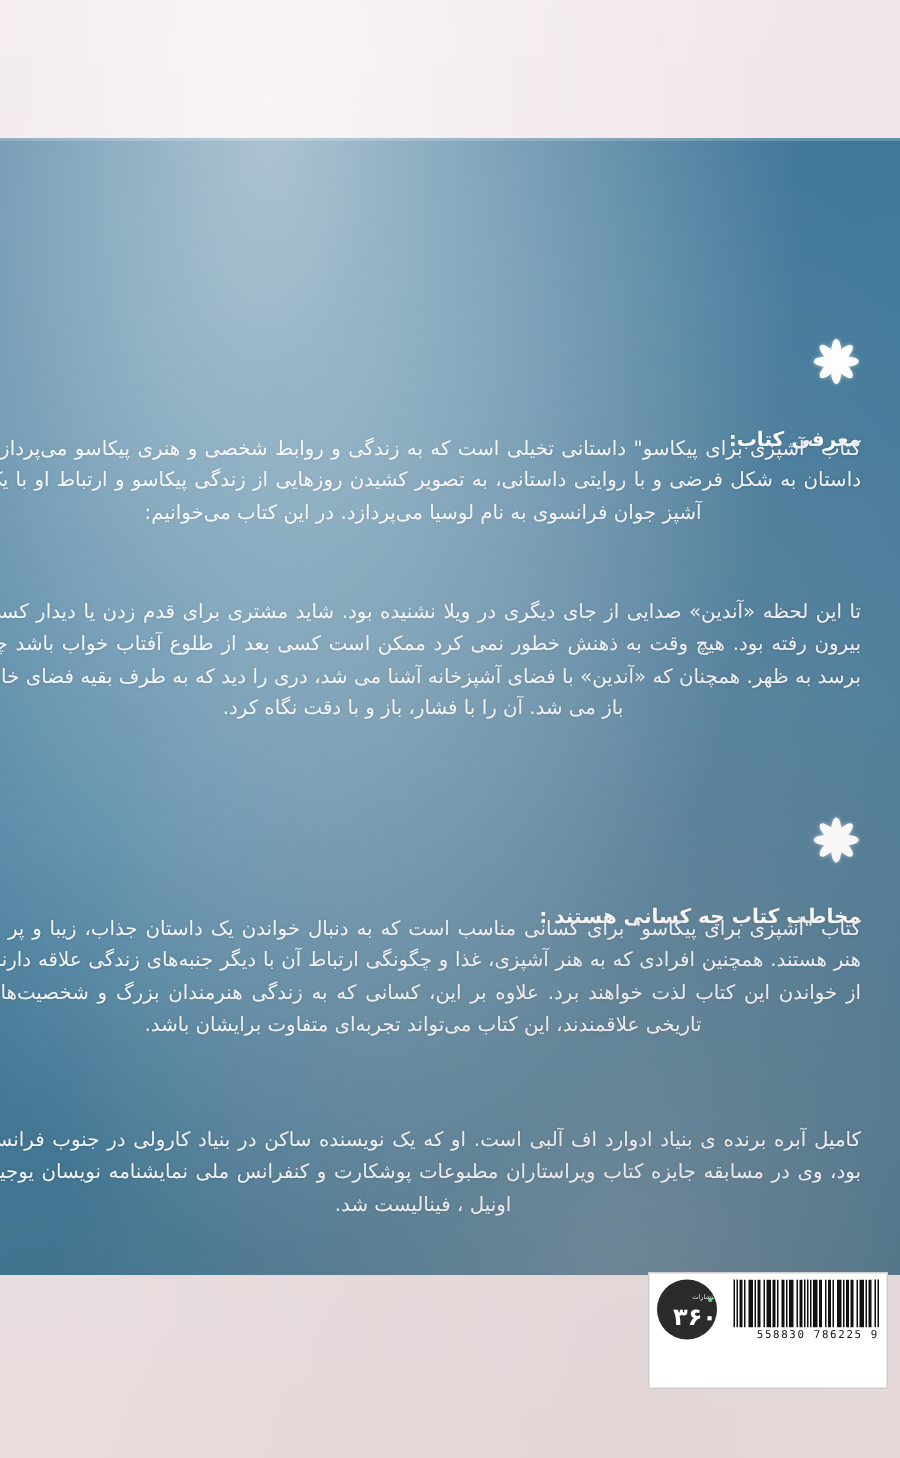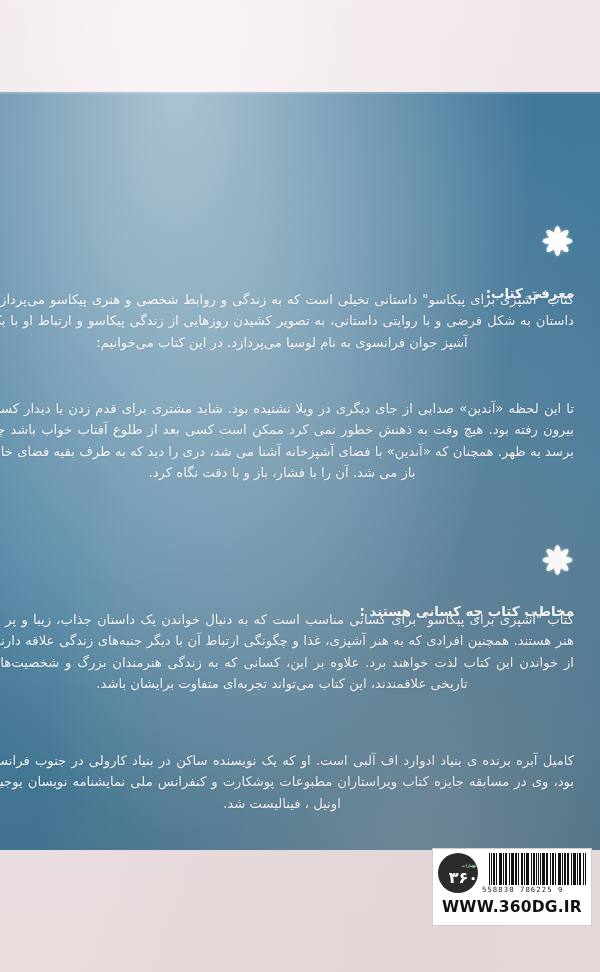--- a/index.html
+++ b/index.html
@@ -181,21 +181,21 @@
   .bars i.g2 { background: transparent; width: 2px; }
   .bars i.tall { height: 38px; }
 
   .barcode-digits {
     font-family: "DejaVu Sans Mono", "Liberation Mono", monospace;
     font-size: 7.2px;
     letter-spacing: 1.1px;
     color: #1a1a1a;
     margin-top: 1px;
     width: 104px;
-    text-align: left;
+    text-align: right;
     line-height: 1;
   }
 
   .pub-logo {
     width: 40px;
     height: 40px;
     border-radius: 50%;
     background: #2b2b2b;
     position: relative;
     flex: 0 0 auto;
@@ -369,16 +369,15 @@
         <div class="barcode-digits">9  786225  558830</div>
       </div>
 
       <div class="pub-logo">
         <span class="pub-sub">انتشارات</span>
         <span class="pub-num">۳۶۰</span>
         <span class="dot"></span>
       </div>
     </div>
 
-    <div class="site-url">WWW.360DG.IR</div>
   </div>
 
 </div>
 
 </body></html>

